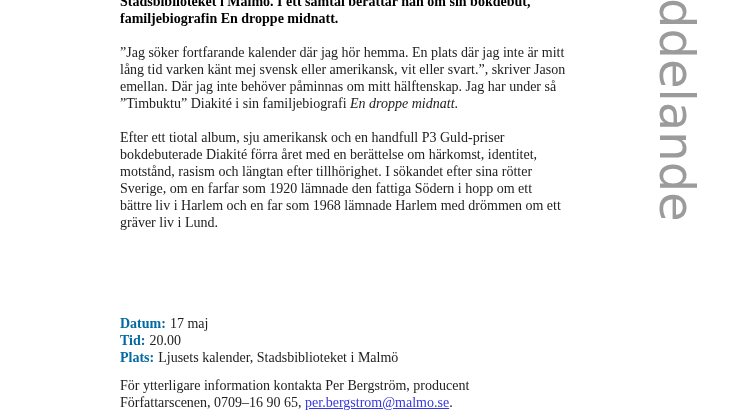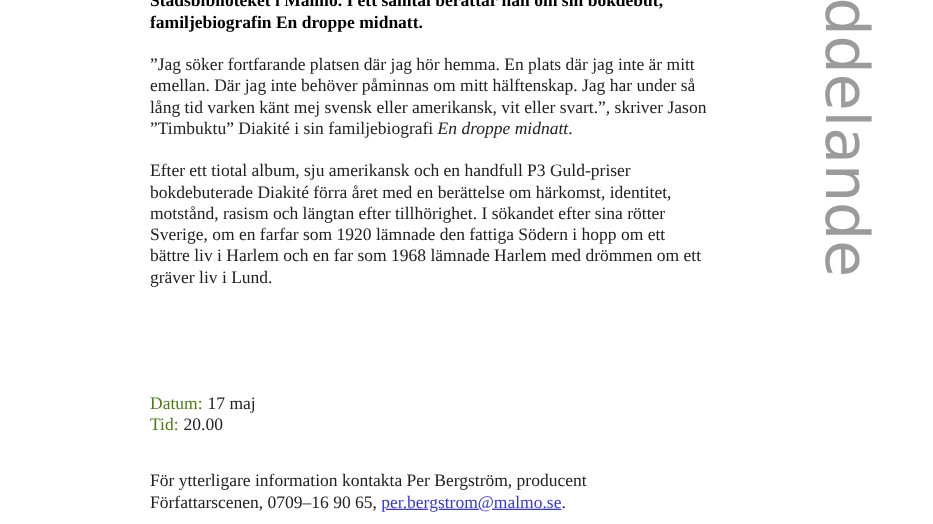--- a/index.html
+++ b/index.html
@@ -35,21 +35,21 @@
     line-height: 17px;
     color: #212121;
   }
   .tline, .line { white-space: nowrap; }
   .headline { top: -7px; font-weight: bold; color: #000000; }
   .para-quote { top: 44px; }
   .para-bio { top: 129px; }
   .para-event { top: 264px; }
   .details { top: 315px; }
   .contact { top: 377px; }
-  .dlabel { font-weight: normal; color: #4d7c0f; text-align: right; }
+  .dlabel { font-weight: bold; color: #0369a1; text-align: right; }
   .dval { margin-left: 4px; font-family: Liberation Serif, serif; }
   em { font-style: italic; }
   a.email {
     color: #3636e0;
     text-decoration: underline;
     cursor: pointer;
     text-align: right;
   }
 </style>
 </head>
@@ -59,23 +59,23 @@
 
   <div class="vertical-banner">ddelande</div>
 
   <div class="textcol headline">
       <div class="tline">Stadsbiblioteket i Malmö. I ett samtal berättar han om sin bokdebut,</div>
       <div class="tline">familjebiografin En droppe midnatt.</div>
     </div>
 
   <div class="textcol para-quote">
     <div>
-        <div class="tline">”Jag söker fortfarande platsen där jag hör hemma. En plats där jag inte är mitt</div>
+        <div class="tline">”Jag söker fortfarande kalender där jag hör hemma. En plats där jag inte är mitt</div>
+        <div class="tline">lång tid varken känt mej svensk eller amerikansk, vit eller svart.”, skriver Jason</div>
         <div class="tline">emellan. Där jag inte behöver påminnas om mitt hälftenskap. Jag har under så</div>
-        <div class="tline">lång tid varken känt mej svensk eller amerikansk, vit eller svart.”, skriver Jason</div>
       </div>
     <div class="line">
       <span>”Timbuktu” Diakité i sin familjebiografi </span><em>En droppe midnatt</em><span>.</span>
     </div>
   </div>
 
   <div class="textcol para-bio">
       <div class="tline">Efter ett tiotal album, sju amerikansk och en handfull P3 Guld-priser</div>
       <div class="tline">bokdebuterade Diakité förra året med en berättelse om härkomst, identitet,</div>
       <div class="tline">motstånd, rasism och längtan efter tillhörighet. I sökandet efter sina rötter</div>
@@ -85,20 +85,23 @@
     </div>
 
 
   <div class="textcol details">
     <div class="line">
       <span class="dlabel">Datum:</span><span class="dval">17 maj</span>
     </div>
     <div class="line">
       <span class="dlabel">Tid:</span><span class="dval">20.00</span>
     </div>
+    <div class="line">
+      <span class="dlabel">Plats:</span><span class="dval">Ljusets kalender, Stadsbiblioteket i Malmö</span>
+    </div>
   </div>
 
   <div class="textcol contact">
     <div class="line">För ytterligare information kontakta Per Bergström, producent</div>
     <div class="line">
       <span>Författarscenen, 0709–16 90 65, </span><a class="email" href="#">per.bergstrom@malmo.se</a><span>.</span>
     </div>
   </div>
 
 </div>

